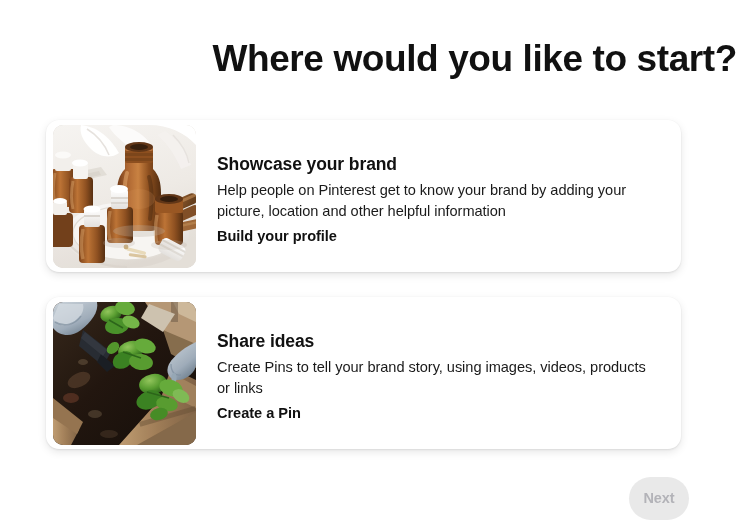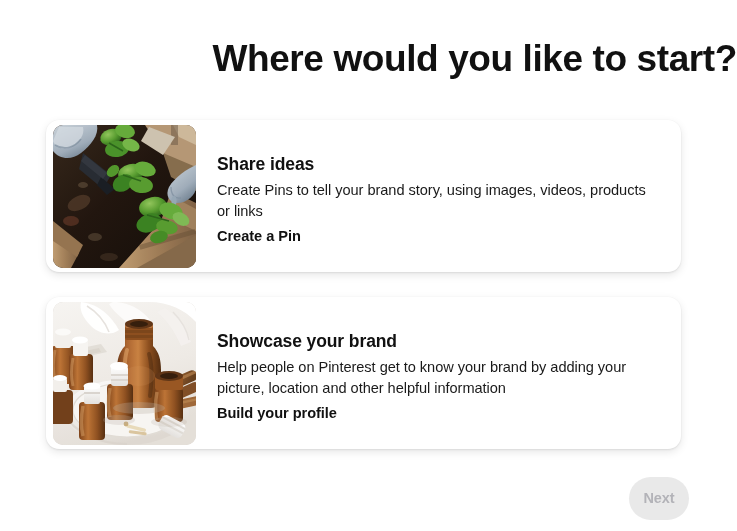--- a/index.html
+++ b/index.html
@@ -137,20 +137,171 @@
 
 <h1 class="page-title">Where would you like to start?</h1>
 
 <div class="card-list">
 
   <div class="option-card">
 
     <div class="card-thumb">
       <svg viewBox="0 0 143 143" preserveAspectRatio="xMidYMid slice" aria-hidden="true">
         <defs>
+          <linearGradient id="bgG" x1="0" y1="0" x2="0.3" y2="1">
+            <stop offset="0%" stop-color="#f6f4f1"></stop>
+            <stop offset="60%" stop-color="#eeeae5"></stop>
+            <stop offset="100%" stop-color="#e4ded7"></stop>
+          </linearGradient>
+          <linearGradient id="amberG" x1="0" y1="0" x2="1" y2="0">
+            <stop offset="0%" stop-color="#6b3410"></stop>
+            <stop offset="22%" stop-color="#a9602a"></stop>
+            <stop offset="48%" stop-color="#c87e3c"></stop>
+            <stop offset="72%" stop-color="#8a4a18"></stop>
+            <stop offset="100%" stop-color="#4e2709"></stop>
+          </linearGradient>
+          <linearGradient id="amberSmall" x1="0" y1="0" x2="1" y2="0">
+            <stop offset="0%" stop-color="#7a3d13"></stop>
+            <stop offset="35%" stop-color="#bb7030"></stop>
+            <stop offset="70%" stop-color="#8c4c1a"></stop>
+            <stop offset="100%" stop-color="#52290a"></stop>
+          </linearGradient>
+          <linearGradient id="plateG" x1="0" y1="0" x2="0.4" y2="1">
+            <stop offset="0%" stop-color="#fbfafa"></stop>
+            <stop offset="70%" stop-color="#eae6e1"></stop>
+            <stop offset="100%" stop-color="#ddd7d0"></stop>
+          </linearGradient>
+          <linearGradient id="capG" x1="0" y1="0" x2="0" y2="1">
+            <stop offset="0%" stop-color="#ffffff"></stop>
+            <stop offset="100%" stop-color="#e3e0dc"></stop>
+          </linearGradient>
+          <linearGradient id="cinG" x1="0" y1="0" x2="1" y2="0.3">
+            <stop offset="0%" stop-color="#b97d45"></stop>
+            <stop offset="55%" stop-color="#8d5727"></stop>
+            <stop offset="100%" stop-color="#633a17"></stop>
+          </linearGradient>
+        </defs>
+
+        <rect width="143" height="143" fill="url(#bgG)"></rect>
+
+        <path d="M28,0 C46,2 58,14 66,28 C58,34 46,32 38,24 C30,16 26,8 28,0 Z" fill="#ffffff" opacity="0.95"></path>
+        <path d="M60,0 C78,0 92,10 100,22 L86,30 C74,20 62,12 56,2 Z" fill="#fcfbfa"></path>
+        <path d="M96,0 C116,0 132,8 143,20 L143,0 Z" fill="#ffffff"></path>
+        <path d="M112,6 C124,14 134,26 138,40 L128,44 C122,30 114,18 104,10 Z" fill="#f4f1ee" opacity="0.9"></path>
+        <path d="M34,4 C44,10 52,20 56,30" stroke="#e6e2dd" stroke-width="1.5" fill="none"></path>
+        <path d="M120,10 C128,18 134,28 136,38" stroke="#e6e2dd" stroke-width="1.4" fill="none"></path>
+
+        <polygon points="0,52 48,42 54,50 0,62" fill="#e2ddd6"></polygon>
+        <polygon points="0,56 46,46 48,50 0,60" fill="#d6d0c8" opacity="0.7"></polygon>
+
+        <ellipse cx="74" cy="110" rx="62" ry="33" fill="url(#plateG)"></ellipse>
+        <ellipse cx="74" cy="108" rx="54" ry="27" fill="#f7f5f2"></ellipse>
+        <ellipse cx="74" cy="108" rx="54" ry="27" fill="none" stroke="#e0dbd4" stroke-width="1.2"></ellipse>
+        <path d="M12,112 C20,130 46,142 74,142" stroke="#d8d2cb" stroke-width="2" fill="none" opacity="0.8"></path>
+
+        <g transform="rotate(-24 118 88)">
+          <rect x="104" y="78" width="44" height="11" rx="5" fill="url(#cinG)"></rect>
+          <rect x="104" y="80" width="44" height="3" rx="1.5" fill="#c98f56" opacity="0.55"></rect>
+          <rect x="104" y="90" width="42" height="10" rx="5" fill="#7d4a20"></rect>
+          <ellipse cx="106" cy="84" rx="3" ry="5.5" fill="#5e3614"></ellipse>
+        </g>
+        <g transform="rotate(-12 126 104)">
+          <rect x="112" y="98" width="38" height="9" rx="4.5" fill="#9c6433"></rect>
+          <rect x="112" y="100" width="38" height="2.5" rx="1.2" fill="#c38f58" opacity="0.5"></rect>
+        </g>
+
+        <g>
+          <path d="M72,34 L100,34 L100,44 C106,50 108,58 108,68 L108,96 C108,102 104,106 98,106 L74,106 C68,106 64,102 64,96 L64,68 C64,58 66,50 72,44 Z" fill="url(#amberG)"></path>
+          <rect x="72" y="22" width="28" height="16" rx="2" fill="#8a4a18"></rect>
+          <rect x="72" y="22" width="28" height="4" rx="2" fill="#b5703a"></rect>
+          <rect x="72" y="28" width="28" height="3" fill="#6d3a12" opacity="0.6"></rect>
+          <rect x="72" y="33" width="28" height="3" fill="#6d3a12" opacity="0.6"></rect>
+          <ellipse cx="86" cy="22" rx="14" ry="5" fill="#5c3010"></ellipse>
+          <ellipse cx="86" cy="22" rx="9" ry="3" fill="#301806"></ellipse>
+
+          <path d="M74,48 C71,58 71,74 73,92" stroke="#e3a86a" stroke-width="4" fill="none" opacity="0.55" stroke-linecap="round"></path>
+          <path d="M96,52 C99,62 99,78 97,94" stroke="#2e1605" stroke-width="4" fill="none" opacity="0.35" stroke-linecap="round"></path>
+          <ellipse cx="86" cy="74" rx="16" ry="10" fill="#d79759" opacity="0.18"></ellipse>
+        </g>
+
+        <g>
+          <rect x="-2" y="44" width="26" height="38" rx="4" fill="url(#amberSmall)"></rect>
+          <rect x="2" y="30" width="16" height="16" rx="2" fill="#f2efeb"></rect>
+          <ellipse cx="10" cy="30" rx="8" ry="3.5" fill="#fbfaf8"></ellipse>
+          <path d="M2,48 C0,58 0,70 2,78" stroke="#dba468" stroke-width="3" fill="none" opacity="0.45"></path>
+        </g>
+        <g>
+          <rect x="16" y="52" width="24" height="36" rx="4" fill="url(#amberSmall)"></rect>
+          <rect x="20" y="38" width="15" height="16" rx="2" fill="#f6f4f1"></rect>
+          <ellipse cx="27" cy="38" rx="8" ry="3.5" fill="#ffffff"></ellipse>
+          <path d="M20,56 C18,66 18,76 20,84" stroke="#dba468" stroke-width="3" fill="none" opacity="0.45"></path>
+        </g>
+
+        <g>
+          <rect x="-4" y="88" width="24" height="34" rx="4" fill="#6e3a14"></rect>
+          <rect x="0" y="76" width="14" height="14" rx="2" fill="#f2efeb"></rect>
+          <ellipse cx="7" cy="76" rx="7" ry="3" fill="#ffffff"></ellipse>
+        </g>
+        <g>
+          <rect x="26" y="100" width="26" height="38" rx="4" fill="url(#amberSmall)"></rect>
+          <rect x="31" y="84" width="16" height="18" rx="2" fill="url(#capG)"></rect>
+          <ellipse cx="39" cy="84" rx="8.5" ry="3.6" fill="#ffffff"></ellipse>
+          <rect x="31" y="90" width="16" height="2" fill="#d8d3cd"></rect>
+          <path d="M30,104 C28,114 28,126 30,134" stroke="#dba468" stroke-width="3.5" fill="none" opacity="0.45"></path>
+        </g>
+
+        <g>
+          <rect x="54" y="82" width="26" height="36" rx="4" fill="url(#amberSmall)"></rect>
+          <rect x="58" y="64" width="17" height="20" rx="3" fill="url(#capG)"></rect>
+          <ellipse cx="66" cy="64" rx="9" ry="4" fill="#ffffff"></ellipse>
+          <rect x="58" y="72" width="17" height="2" fill="#dad5cf"></rect>
+          <rect x="58" y="77" width="17" height="2" fill="#dad5cf"></rect>
+          <path d="M57,86 C55,96 55,108 57,115" stroke="#dba468" stroke-width="3.5" fill="none" opacity="0.45"></path>
+        </g>
+
+        <g>
+          <rect x="102" y="86" width="28" height="34" rx="4" fill="url(#amberSmall)"></rect>
+          <rect x="102" y="74" width="28" height="14" rx="2" fill="#96521c"></rect>
+          <ellipse cx="116" cy="74" rx="14" ry="5" fill="#5c3010"></ellipse>
+          <ellipse cx="116" cy="74" rx="9" ry="3" fill="#2f1706"></ellipse>
+          <path d="M104,90 C102,100 102,112 104,118" stroke="#dba468" stroke-width="3.5" fill="none" opacity="0.45"></path>
+        </g>
+
+        <g transform="rotate(28 118 124)">
+          <rect x="106" y="116" width="26" height="16" rx="5" fill="url(#capG)"></rect>
+          <rect x="106" y="119" width="26" height="2" fill="#dedad4"></rect>
+          <rect x="106" y="124" width="26" height="2" fill="#dedad4"></rect>
+        </g>
+
+        <g>
+          <rect x="74" y="122" width="20" height="3.5" rx="1.8" fill="#e8d9b8" transform="rotate(14 74 122)"></rect>
+          <rect x="76" y="128" width="18" height="3" rx="1.5" fill="#d9c49c" transform="rotate(8 76 128)"></rect>
+          <circle cx="73" cy="122" r="2.4" fill="#c9ab78"></circle>
+        </g>
+
+        <ellipse cx="86" cy="106" rx="26" ry="6" fill="#b9ada0" opacity="0.3"></ellipse>
+        <ellipse cx="66" cy="118" rx="16" ry="5" fill="#b9ada0" opacity="0.25"></ellipse>
+        <ellipse cx="116" cy="120" rx="18" ry="5" fill="#b9ada0" opacity="0.22"></ellipse>
+
+        <rect width="143" height="143" fill="#fff" opacity="0.03"></rect>
+      </svg>
+    </div>
+
+    <div class="card-body">
+      <div class="card-title">Showcase your brand</div>
+      <div class="card-desc">Help people on Pinterest get to know your brand by adding your picture, location and other helpful information</div>
+      <a class="card-action">Build your profile</a>
+    </div>
+  </div>
+
+  <div class="option-card">
+
+    <div class="card-thumb">
+      <svg viewBox="0 0 143 143" preserveAspectRatio="xMidYMid slice" aria-hidden="true">
+        <defs>
           <linearGradient id="soilG" x1="0" y1="0" x2="1" y2="1">
             <stop offset="0%" stop-color="#3a2a1e"></stop>
             <stop offset="45%" stop-color="#241810"></stop>
             <stop offset="100%" stop-color="#16100a"></stop>
           </linearGradient>
           <linearGradient id="woodG" x1="0" y1="0" x2="1" y2="0">
             <stop offset="0%" stop-color="#caa578"></stop>
             <stop offset="50%" stop-color="#a8845c"></stop>
             <stop offset="100%" stop-color="#87684a"></stop>
           </linearGradient>
@@ -228,168 +379,17 @@
       </svg>
     </div>
 
     <div class="card-body">
       <div class="card-title">Share ideas</div>
       <div class="card-desc">Create Pins to tell your brand story, using images, videos, products or links</div>
       <a class="card-action">Create a Pin</a>
     </div>
   </div>
 
-  <div class="option-card">
-
-    <div class="card-thumb">
-      <svg viewBox="0 0 143 143" preserveAspectRatio="xMidYMid slice" aria-hidden="true">
-        <defs>
-          <linearGradient id="bgG" x1="0" y1="0" x2="0.3" y2="1">
-            <stop offset="0%" stop-color="#f6f4f1"></stop>
-            <stop offset="60%" stop-color="#eeeae5"></stop>
-            <stop offset="100%" stop-color="#e4ded7"></stop>
-          </linearGradient>
-          <linearGradient id="amberG" x1="0" y1="0" x2="1" y2="0">
-            <stop offset="0%" stop-color="#6b3410"></stop>
-            <stop offset="22%" stop-color="#a9602a"></stop>
-            <stop offset="48%" stop-color="#c87e3c"></stop>
-            <stop offset="72%" stop-color="#8a4a18"></stop>
-            <stop offset="100%" stop-color="#4e2709"></stop>
-          </linearGradient>
-          <linearGradient id="amberSmall" x1="0" y1="0" x2="1" y2="0">
-            <stop offset="0%" stop-color="#7a3d13"></stop>
-            <stop offset="35%" stop-color="#bb7030"></stop>
-            <stop offset="70%" stop-color="#8c4c1a"></stop>
-            <stop offset="100%" stop-color="#52290a"></stop>
-          </linearGradient>
-          <linearGradient id="plateG" x1="0" y1="0" x2="0.4" y2="1">
-            <stop offset="0%" stop-color="#fbfafa"></stop>
-            <stop offset="70%" stop-color="#eae6e1"></stop>
-            <stop offset="100%" stop-color="#ddd7d0"></stop>
-          </linearGradient>
-          <linearGradient id="capG" x1="0" y1="0" x2="0" y2="1">
-            <stop offset="0%" stop-color="#ffffff"></stop>
-            <stop offset="100%" stop-color="#e3e0dc"></stop>
-          </linearGradient>
-          <linearGradient id="cinG" x1="0" y1="0" x2="1" y2="0.3">
-            <stop offset="0%" stop-color="#b97d45"></stop>
-            <stop offset="55%" stop-color="#8d5727"></stop>
-            <stop offset="100%" stop-color="#633a17"></stop>
-          </linearGradient>
-        </defs>
-
-        <rect width="143" height="143" fill="url(#bgG)"></rect>
-
-        <path d="M28,0 C46,2 58,14 66,28 C58,34 46,32 38,24 C30,16 26,8 28,0 Z" fill="#ffffff" opacity="0.95"></path>
-        <path d="M60,0 C78,0 92,10 100,22 L86,30 C74,20 62,12 56,2 Z" fill="#fcfbfa"></path>
-        <path d="M96,0 C116,0 132,8 143,20 L143,0 Z" fill="#ffffff"></path>
-        <path d="M112,6 C124,14 134,26 138,40 L128,44 C122,30 114,18 104,10 Z" fill="#f4f1ee" opacity="0.9"></path>
-        <path d="M34,4 C44,10 52,20 56,30" stroke="#e6e2dd" stroke-width="1.5" fill="none"></path>
-        <path d="M120,10 C128,18 134,28 136,38" stroke="#e6e2dd" stroke-width="1.4" fill="none"></path>
-
-        <polygon points="0,52 48,42 54,50 0,62" fill="#e2ddd6"></polygon>
-        <polygon points="0,56 46,46 48,50 0,60" fill="#d6d0c8" opacity="0.7"></polygon>
-
-        <ellipse cx="74" cy="110" rx="62" ry="33" fill="url(#plateG)"></ellipse>
-        <ellipse cx="74" cy="108" rx="54" ry="27" fill="#f7f5f2"></ellipse>
-        <ellipse cx="74" cy="108" rx="54" ry="27" fill="none" stroke="#e0dbd4" stroke-width="1.2"></ellipse>
-        <path d="M12,112 C20,130 46,142 74,142" stroke="#d8d2cb" stroke-width="2" fill="none" opacity="0.8"></path>
-
-        <g transform="rotate(-24 118 88)">
-          <rect x="104" y="78" width="44" height="11" rx="5" fill="url(#cinG)"></rect>
-          <rect x="104" y="80" width="44" height="3" rx="1.5" fill="#c98f56" opacity="0.55"></rect>
-          <rect x="104" y="90" width="42" height="10" rx="5" fill="#7d4a20"></rect>
-          <ellipse cx="106" cy="84" rx="3" ry="5.5" fill="#5e3614"></ellipse>
-        </g>
-        <g transform="rotate(-12 126 104)">
-          <rect x="112" y="98" width="38" height="9" rx="4.5" fill="#9c6433"></rect>
-          <rect x="112" y="100" width="38" height="2.5" rx="1.2" fill="#c38f58" opacity="0.5"></rect>
-        </g>
-
-        <g>
-          <path d="M72,34 L100,34 L100,44 C106,50 108,58 108,68 L108,96 C108,102 104,106 98,106 L74,106 C68,106 64,102 64,96 L64,68 C64,58 66,50 72,44 Z" fill="url(#amberG)"></path>
-          <rect x="72" y="22" width="28" height="16" rx="2" fill="#8a4a18"></rect>
-          <rect x="72" y="22" width="28" height="4" rx="2" fill="#b5703a"></rect>
-          <rect x="72" y="28" width="28" height="3" fill="#6d3a12" opacity="0.6"></rect>
-          <rect x="72" y="33" width="28" height="3" fill="#6d3a12" opacity="0.6"></rect>
-          <ellipse cx="86" cy="22" rx="14" ry="5" fill="#5c3010"></ellipse>
-          <ellipse cx="86" cy="22" rx="9" ry="3" fill="#301806"></ellipse>
-
-          <path d="M74,48 C71,58 71,74 73,92" stroke="#e3a86a" stroke-width="4" fill="none" opacity="0.55" stroke-linecap="round"></path>
-          <path d="M96,52 C99,62 99,78 97,94" stroke="#2e1605" stroke-width="4" fill="none" opacity="0.35" stroke-linecap="round"></path>
-          <ellipse cx="86" cy="74" rx="16" ry="10" fill="#d79759" opacity="0.18"></ellipse>
-        </g>
-
-        <g>
-          <rect x="-2" y="44" width="26" height="38" rx="4" fill="url(#amberSmall)"></rect>
-          <rect x="2" y="30" width="16" height="16" rx="2" fill="#f2efeb"></rect>
-          <ellipse cx="10" cy="30" rx="8" ry="3.5" fill="#fbfaf8"></ellipse>
-          <path d="M2,48 C0,58 0,70 2,78" stroke="#dba468" stroke-width="3" fill="none" opacity="0.45"></path>
-        </g>
-        <g>
-          <rect x="16" y="52" width="24" height="36" rx="4" fill="url(#amberSmall)"></rect>
-          <rect x="20" y="38" width="15" height="16" rx="2" fill="#f6f4f1"></rect>
-          <ellipse cx="27" cy="38" rx="8" ry="3.5" fill="#ffffff"></ellipse>
-          <path d="M20,56 C18,66 18,76 20,84" stroke="#dba468" stroke-width="3" fill="none" opacity="0.45"></path>
-        </g>
-
-        <g>
-          <rect x="-4" y="88" width="24" height="34" rx="4" fill="#6e3a14"></rect>
-          <rect x="0" y="76" width="14" height="14" rx="2" fill="#f2efeb"></rect>
-          <ellipse cx="7" cy="76" rx="7" ry="3" fill="#ffffff"></ellipse>
-        </g>
-        <g>
-          <rect x="26" y="100" width="26" height="38" rx="4" fill="url(#amberSmall)"></rect>
-          <rect x="31" y="84" width="16" height="18" rx="2" fill="url(#capG)"></rect>
-          <ellipse cx="39" cy="84" rx="8.5" ry="3.6" fill="#ffffff"></ellipse>
-          <rect x="31" y="90" width="16" height="2" fill="#d8d3cd"></rect>
-          <path d="M30,104 C28,114 28,126 30,134" stroke="#dba468" stroke-width="3.5" fill="none" opacity="0.45"></path>
-        </g>
-
-        <g>
-          <rect x="54" y="82" width="26" height="36" rx="4" fill="url(#amberSmall)"></rect>
-          <rect x="58" y="64" width="17" height="20" rx="3" fill="url(#capG)"></rect>
-          <ellipse cx="66" cy="64" rx="9" ry="4" fill="#ffffff"></ellipse>
-          <rect x="58" y="72" width="17" height="2" fill="#dad5cf"></rect>
-          <rect x="58" y="77" width="17" height="2" fill="#dad5cf"></rect>
-          <path d="M57,86 C55,96 55,108 57,115" stroke="#dba468" stroke-width="3.5" fill="none" opacity="0.45"></path>
-        </g>
-
-        <g>
-          <rect x="102" y="86" width="28" height="34" rx="4" fill="url(#amberSmall)"></rect>
-          <rect x="102" y="74" width="28" height="14" rx="2" fill="#96521c"></rect>
-          <ellipse cx="116" cy="74" rx="14" ry="5" fill="#5c3010"></ellipse>
-          <ellipse cx="116" cy="74" rx="9" ry="3" fill="#2f1706"></ellipse>
-          <path d="M104,90 C102,100 102,112 104,118" stroke="#dba468" stroke-width="3.5" fill="none" opacity="0.45"></path>
-        </g>
-
-        <g transform="rotate(28 118 124)">
-          <rect x="106" y="116" width="26" height="16" rx="5" fill="url(#capG)"></rect>
-          <rect x="106" y="119" width="26" height="2" fill="#dedad4"></rect>
-          <rect x="106" y="124" width="26" height="2" fill="#dedad4"></rect>
-        </g>
-
-        <g>
-          <rect x="74" y="122" width="20" height="3.5" rx="1.8" fill="#e8d9b8" transform="rotate(14 74 122)"></rect>
-          <rect x="76" y="128" width="18" height="3" rx="1.5" fill="#d9c49c" transform="rotate(8 76 128)"></rect>
-          <circle cx="73" cy="122" r="2.4" fill="#c9ab78"></circle>
-        </g>
-
-        <ellipse cx="86" cy="106" rx="26" ry="6" fill="#b9ada0" opacity="0.3"></ellipse>
-        <ellipse cx="66" cy="118" rx="16" ry="5" fill="#b9ada0" opacity="0.25"></ellipse>
-        <ellipse cx="116" cy="120" rx="18" ry="5" fill="#b9ada0" opacity="0.22"></ellipse>
-
-        <rect width="143" height="143" fill="#fff" opacity="0.03"></rect>
-      </svg>
-    </div>
-
-    <div class="card-body">
-      <div class="card-title">Showcase your brand</div>
-      <div class="card-desc">Help people on Pinterest get to know your brand by adding your picture, location and other helpful information</div>
-      <a class="card-action">Build your profile</a>
-    </div>
-  </div>
-
 </div>
 
 <div class="footer">
   <button class="next-button">Next</button>
 </div>
 
 </body></html>

